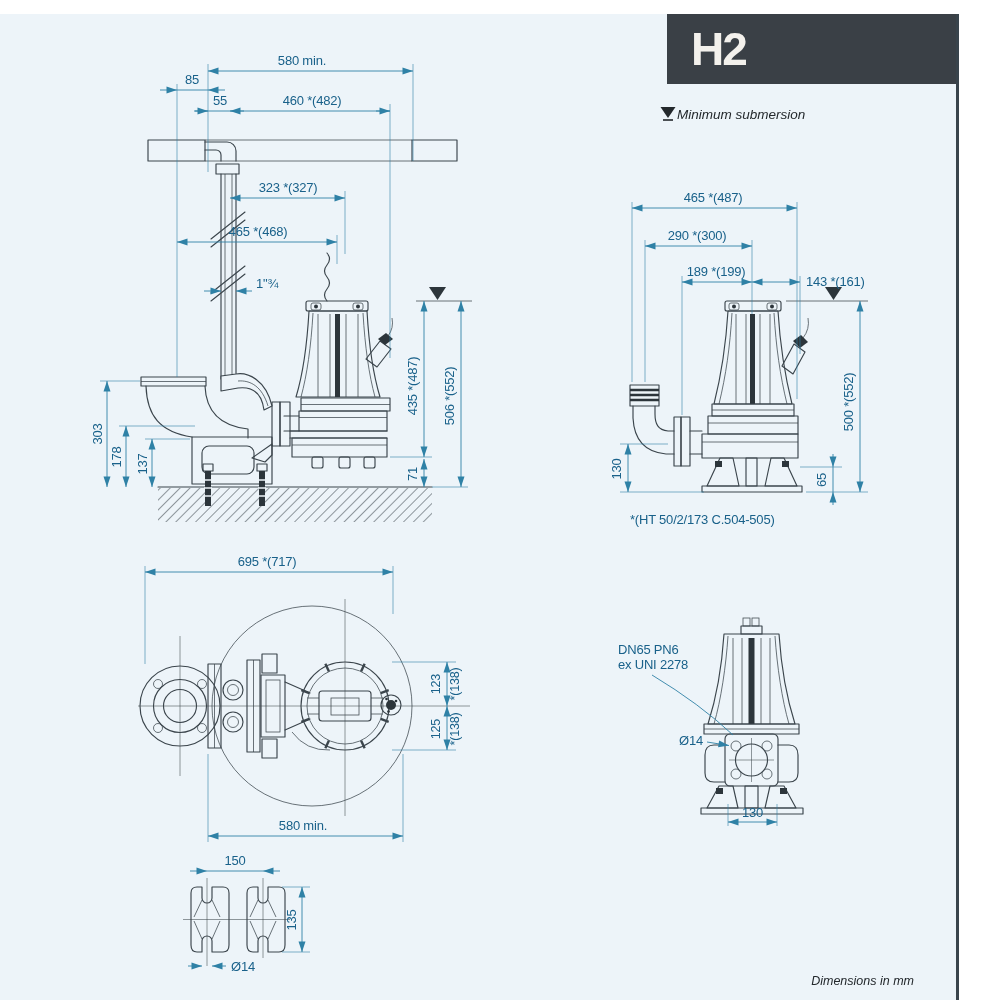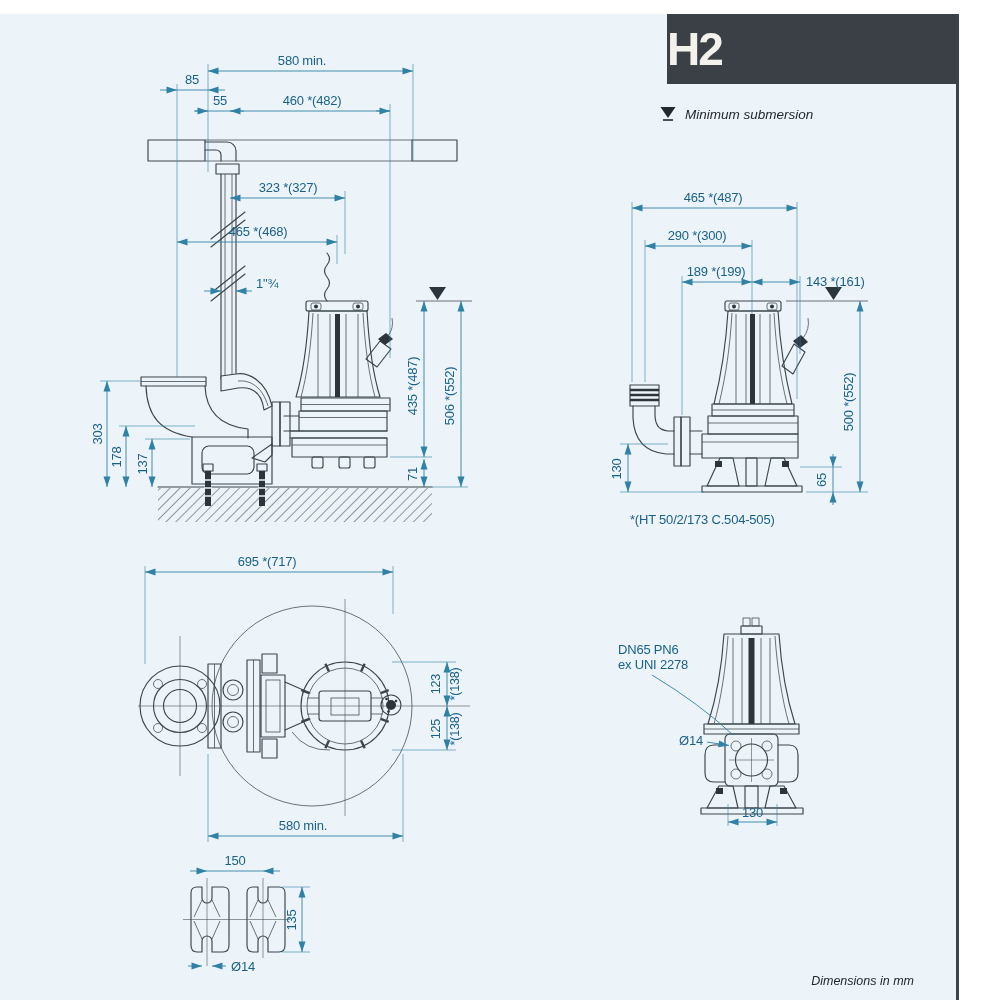--- a/index.html
+++ b/index.html
@@ -2,23 +2,23 @@
 <html><head>
 <meta charset="utf-8">
 <style>
   html,body{margin:0;padding:0;background:#ffffff;}
   .canvas{position:relative;width:986px;height:1000px;background:#ffffff;overflow:hidden;
           font-family:"Liberation Sans",sans-serif;margin-top:14px;}
   .sheet{position:absolute;left:0;top:0;width:956px;height:988px;background:#edf4f9;
          border-right:3px solid #39444c;border-bottom:2px solid #39444c;}
   .titlebox{position:absolute;left:667px;top:0;width:289px;height:70px;background:#3a4046;
             display:flex;align-items:center;}
-  .titlebox .t{color:#f3f1ec;font-size:46px;font-weight:bold;letter-spacing:-2px;
+  .titlebox .t{color:#f3f1ec;font-size:46px;font-weight:bold;letter-spacing:-2px;padding-left:24px;
                font-family:"Liberation Sans",sans-serif;}
-  .legend{position:absolute;left:659px;top:92px;display:flex;align-items:center;gap:8px;}
+  .legend{position:absolute;left:659px;top:92px;display:flex;align-items:center;}
   .legend .lt{font-style:italic;font-size:13.5px;color:#23282c;}
   .unitsnote{position:absolute;right:42px;top:960px;font-style:italic;font-size:12.5px;color:#23282c;}
   svg text{font-family:"Liberation Sans",sans-serif;}
   .dt{font-size:13px;fill:#19618a;letter-spacing:-0.2px;}
   .dts{font-size:12.5px;fill:#19618a;letter-spacing:-0.2px;}
   .dl{stroke:#2f81a6;stroke-width:0.9;fill:none;}
   .xl{stroke:#2f81a6;stroke-width:0.6;fill:none;}
   .o{stroke:#3b454c;stroke-width:1.15;fill:none;stroke-linejoin:round;stroke-linecap:round;}
   .o2{stroke:#3b454c;stroke-width:0.75;fill:none;}
   .cl{stroke:#3b454c;stroke-width:0.55;fill:none;}

